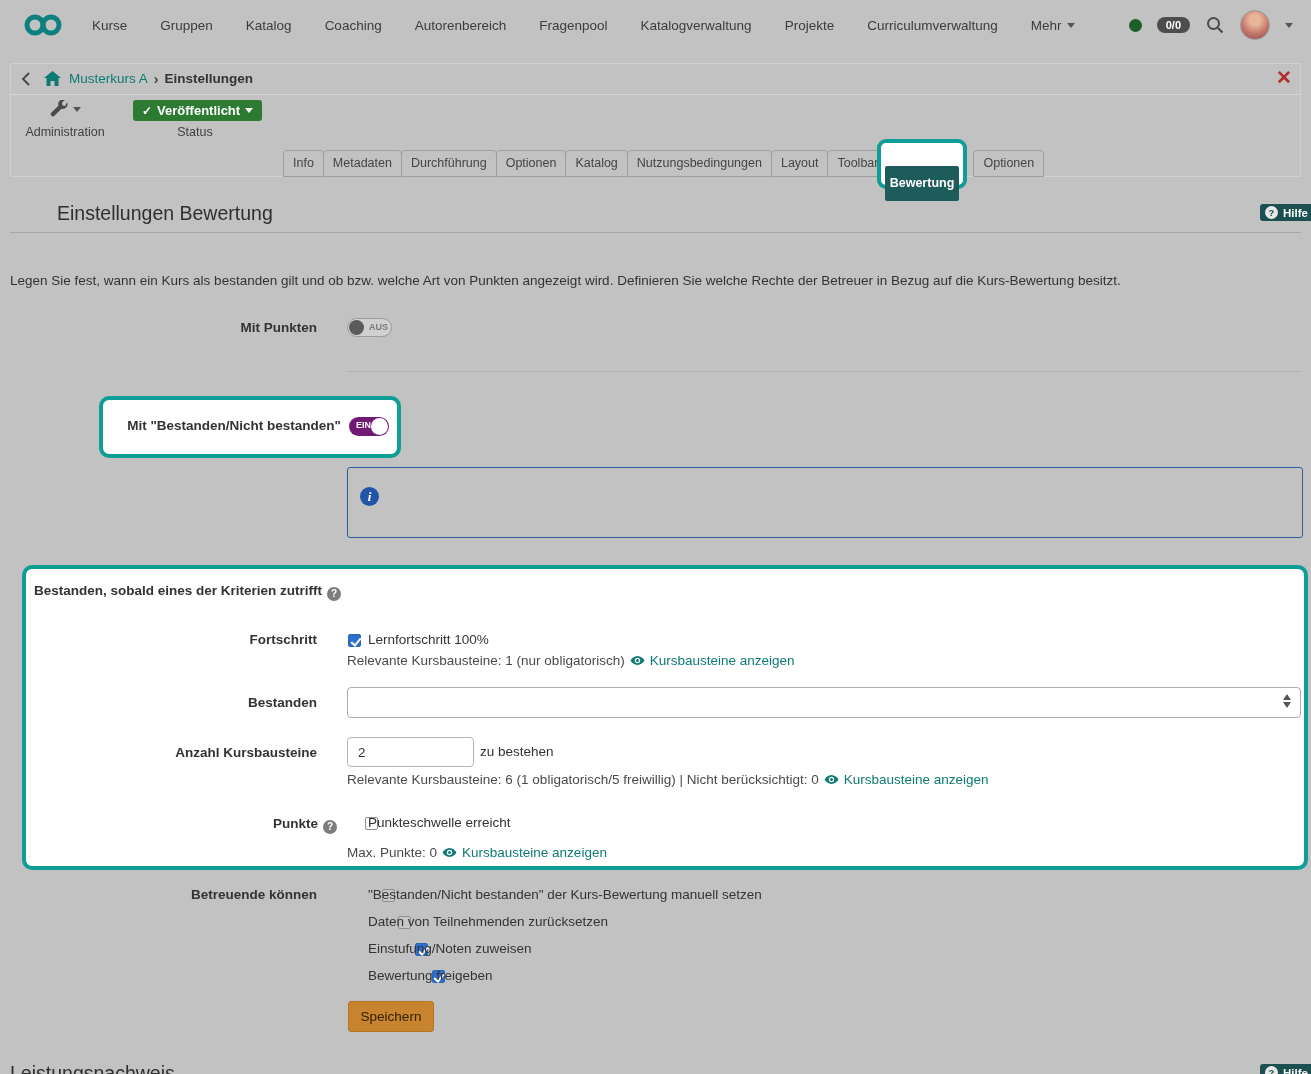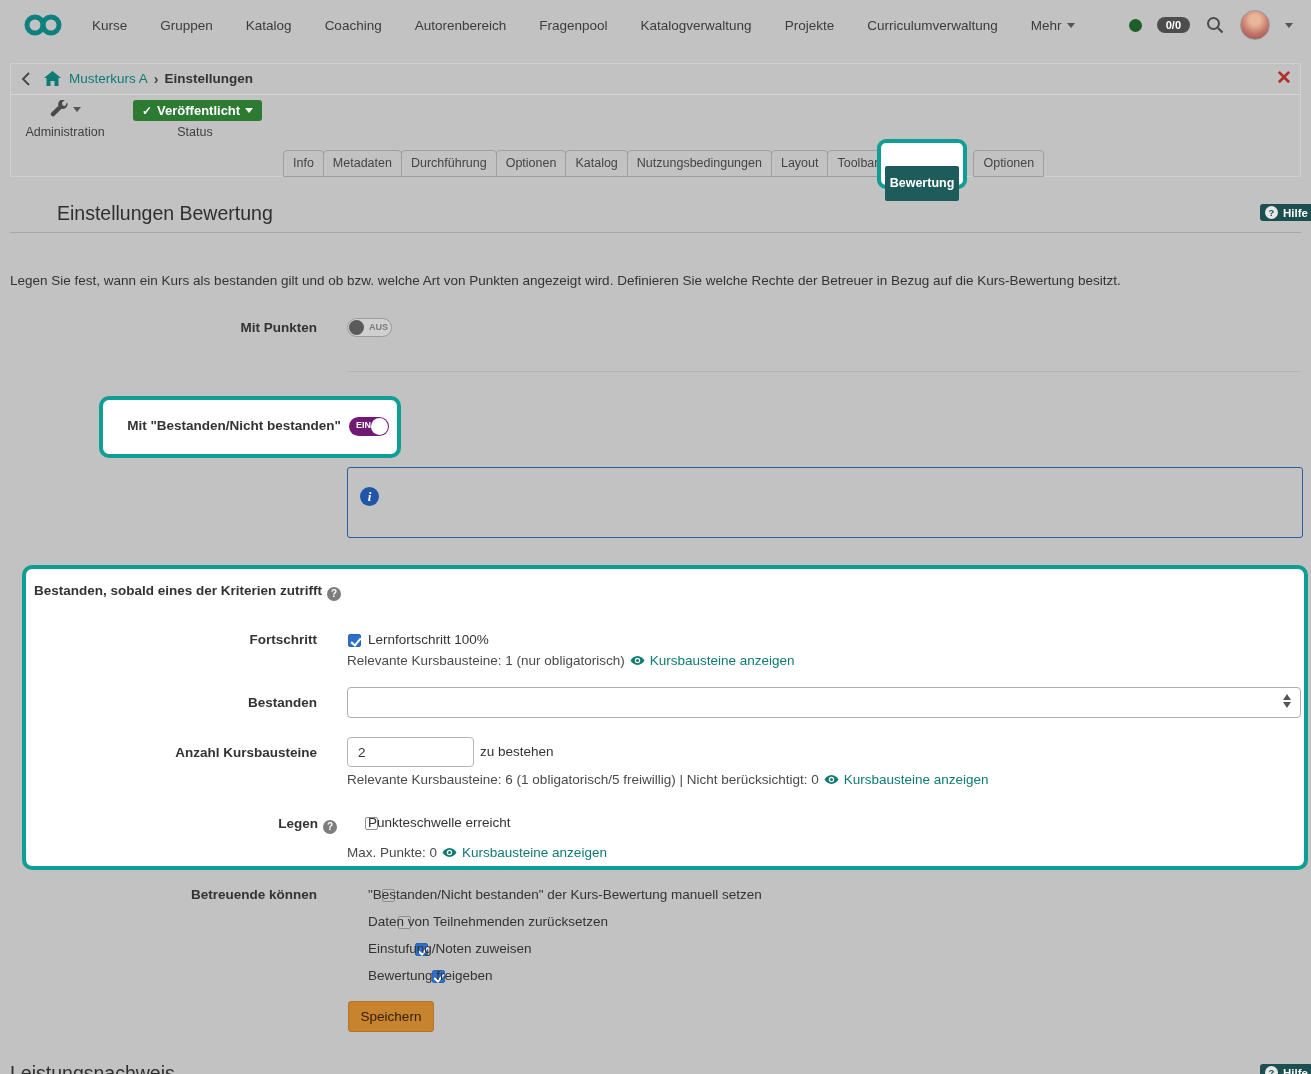--- a/index.html
+++ b/index.html
@@ -273,21 +273,21 @@
         <path d="M8 3.2C4.6 3.2 1.9 5.6.6 8c1.3 2.4 4 4.8 7.4 4.8s6.1-2.4 7.4-4.8C14.1 5.6 11.4 3.2 8 3.2z" fill="currentColor"></path>
         <circle cx="8" cy="8" r="2.9" fill="#fff"></circle>
         <circle cx="8" cy="8" r="1.6" fill="currentColor"></circle>
       </svg>
   </span>
   <a class="tlink">Kursbausteine anzeigen</a>
 </div>
 
 
 <div class="abs flabel" style="left:0; top:816px; width:337px;">
-  <span>Legen</span><span class="qicon">?</span>
+  <span>Punkte</span><span class="qicon">?</span>
 </div>
 <span class="abs cb" style="left:348px; top:816px;"></span>
 <span class="abs opt-label" style="left:368px; top:815px;">Punkteschwelle erreicht</span>
 <div class="abs meta-line" style="left:347px; top:845px;">
   <span>Max. Punkte: 0</span>
   <span class="eye-icon">
     <svg width="15" height="15" viewBox="0 0 16 16">
         <path d="M8 3.2C4.6 3.2 1.9 5.6.6 8c1.3 2.4 4 4.8 7.4 4.8s6.1-2.4 7.4-4.8C14.1 5.6 11.4 3.2 8 3.2z" fill="currentColor"></path>
         <circle cx="8" cy="8" r="2.9" fill="#fff"></circle>
         <circle cx="8" cy="8" r="1.6" fill="currentColor"></circle>

